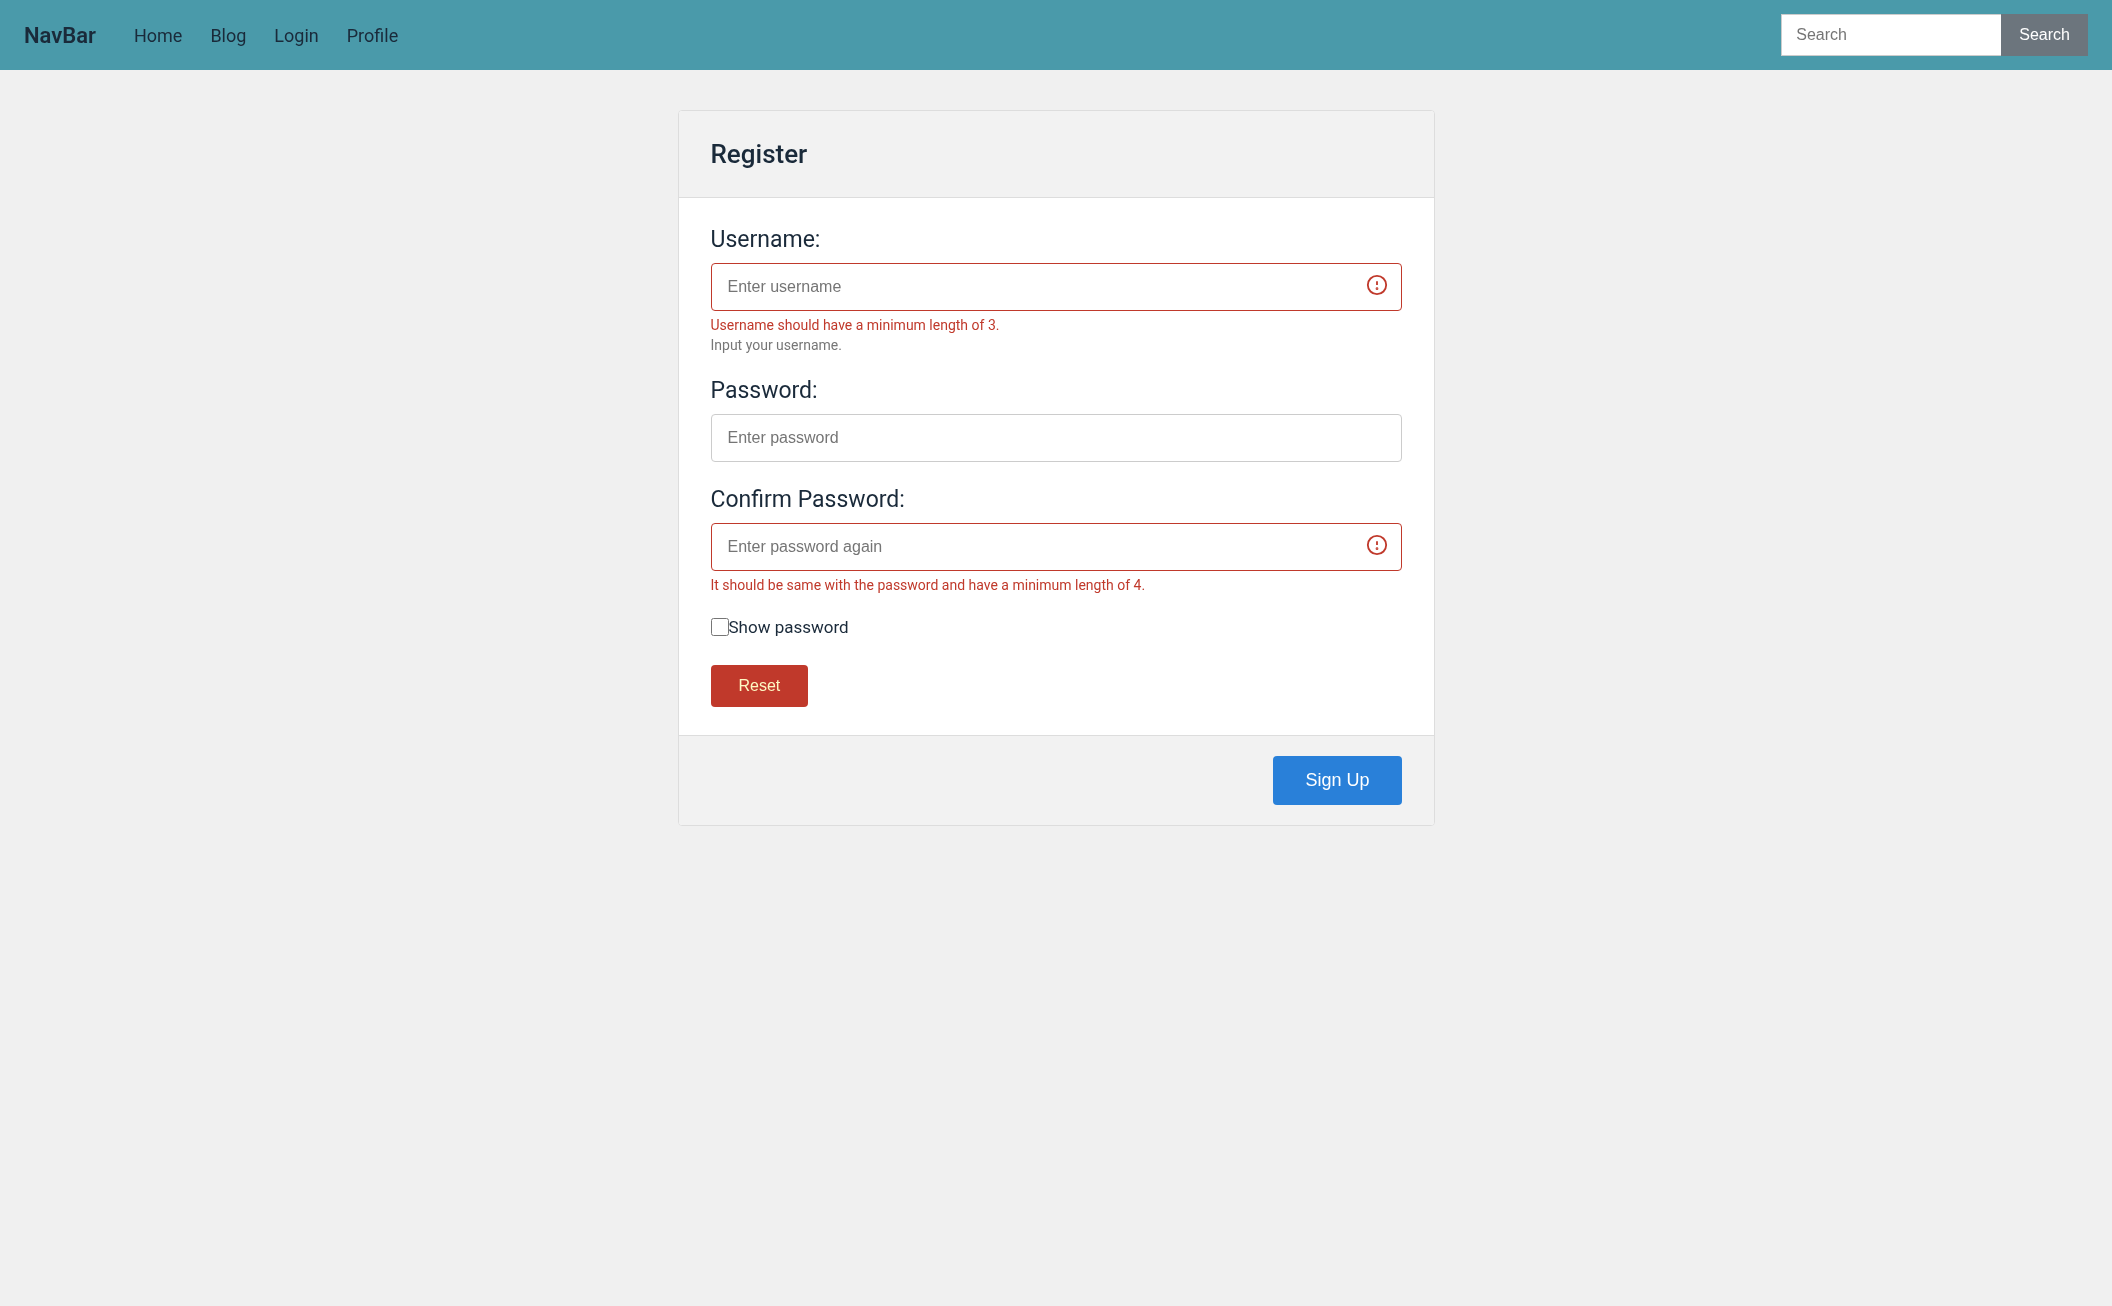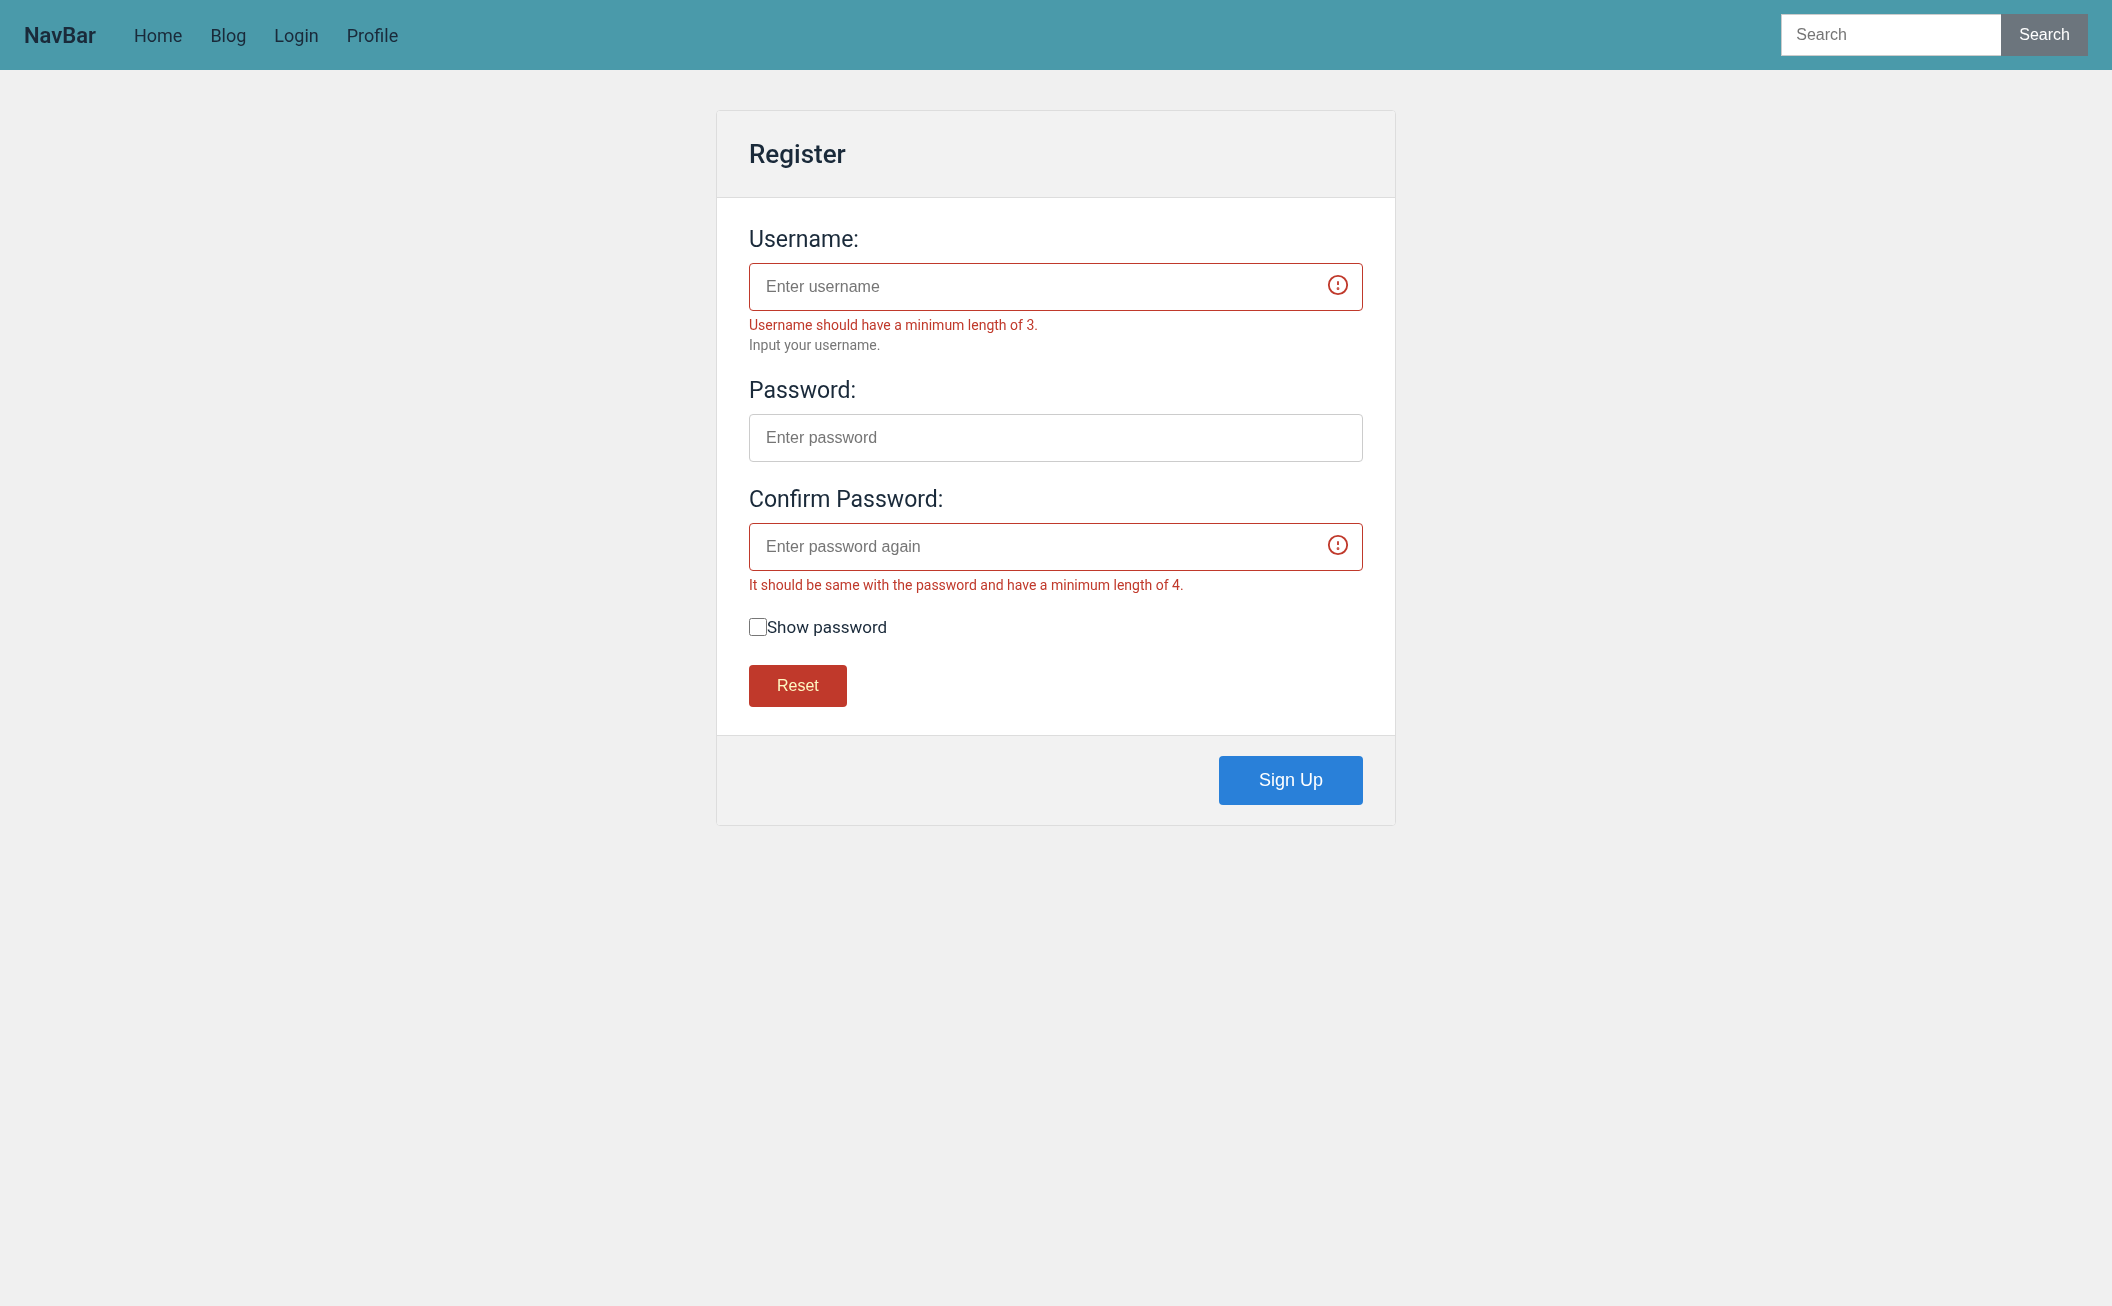--- a/index.html
+++ b/index.html
@@ -73,21 +73,21 @@
     }
 
     
     .main-content {
       display: flex;
       justify-content: center;
       padding: 40px 20px;
     }
 
     .register-card {
-      width: 680px;
+      width: 757px;
       background: #fff;
       border: 1px solid #ddd;
       border-radius: 4px;
       overflow: hidden;
     }
 
     .register-header {
       background-color: #f2f2f2;
       padding: 28px 32px;
       border-bottom: 1px solid #ddd;
@@ -186,21 +186,21 @@
       background-color: #f2f2f2;
       border-top: 1px solid #ddd;
       display: flex;
       justify-content: flex-end;
     }
 
     .signup-button {
       background-color: #2980d9;
       color: #fff;
       border: none;
-      padding: 14px 40px;
+      padding: 14px 32px;
       font-size: 18px;
       border-radius: 4px;
       cursor: pointer;
     }
 
     
     .exclamation-circle {
       display: inline-block;
       width: 22px;
       height: 22px;

